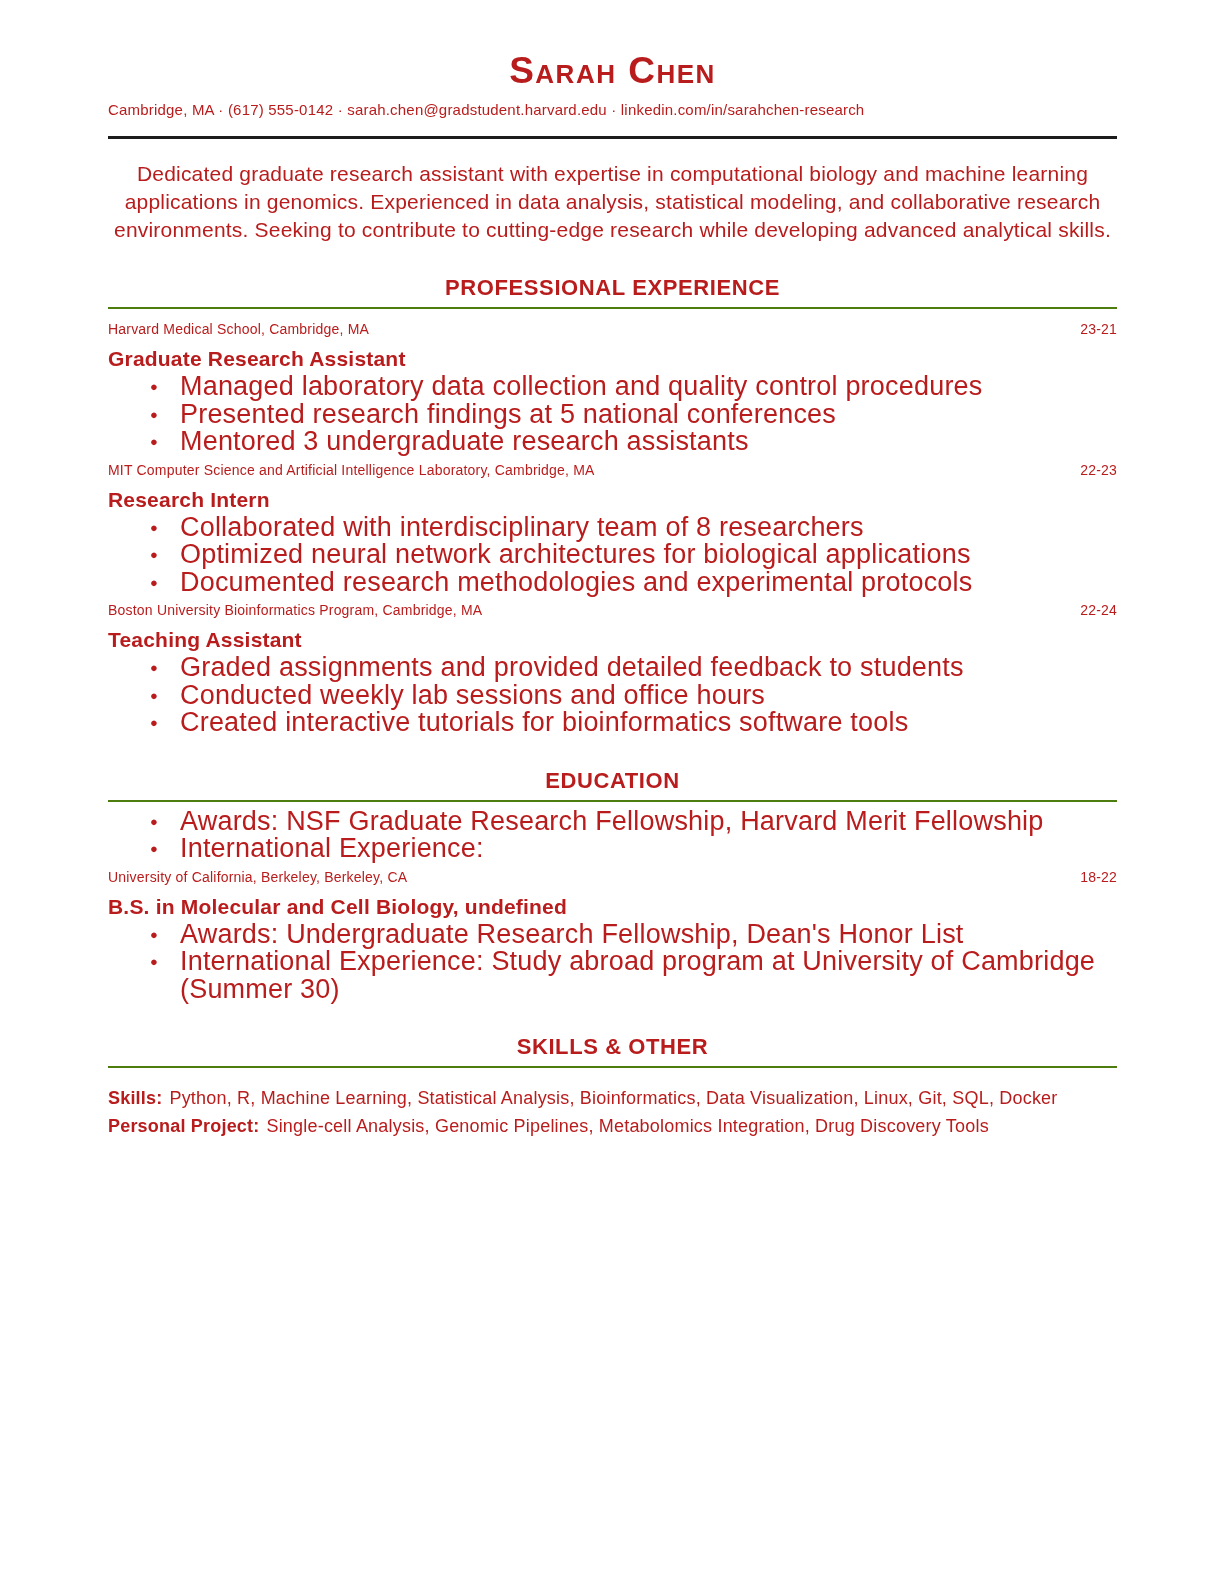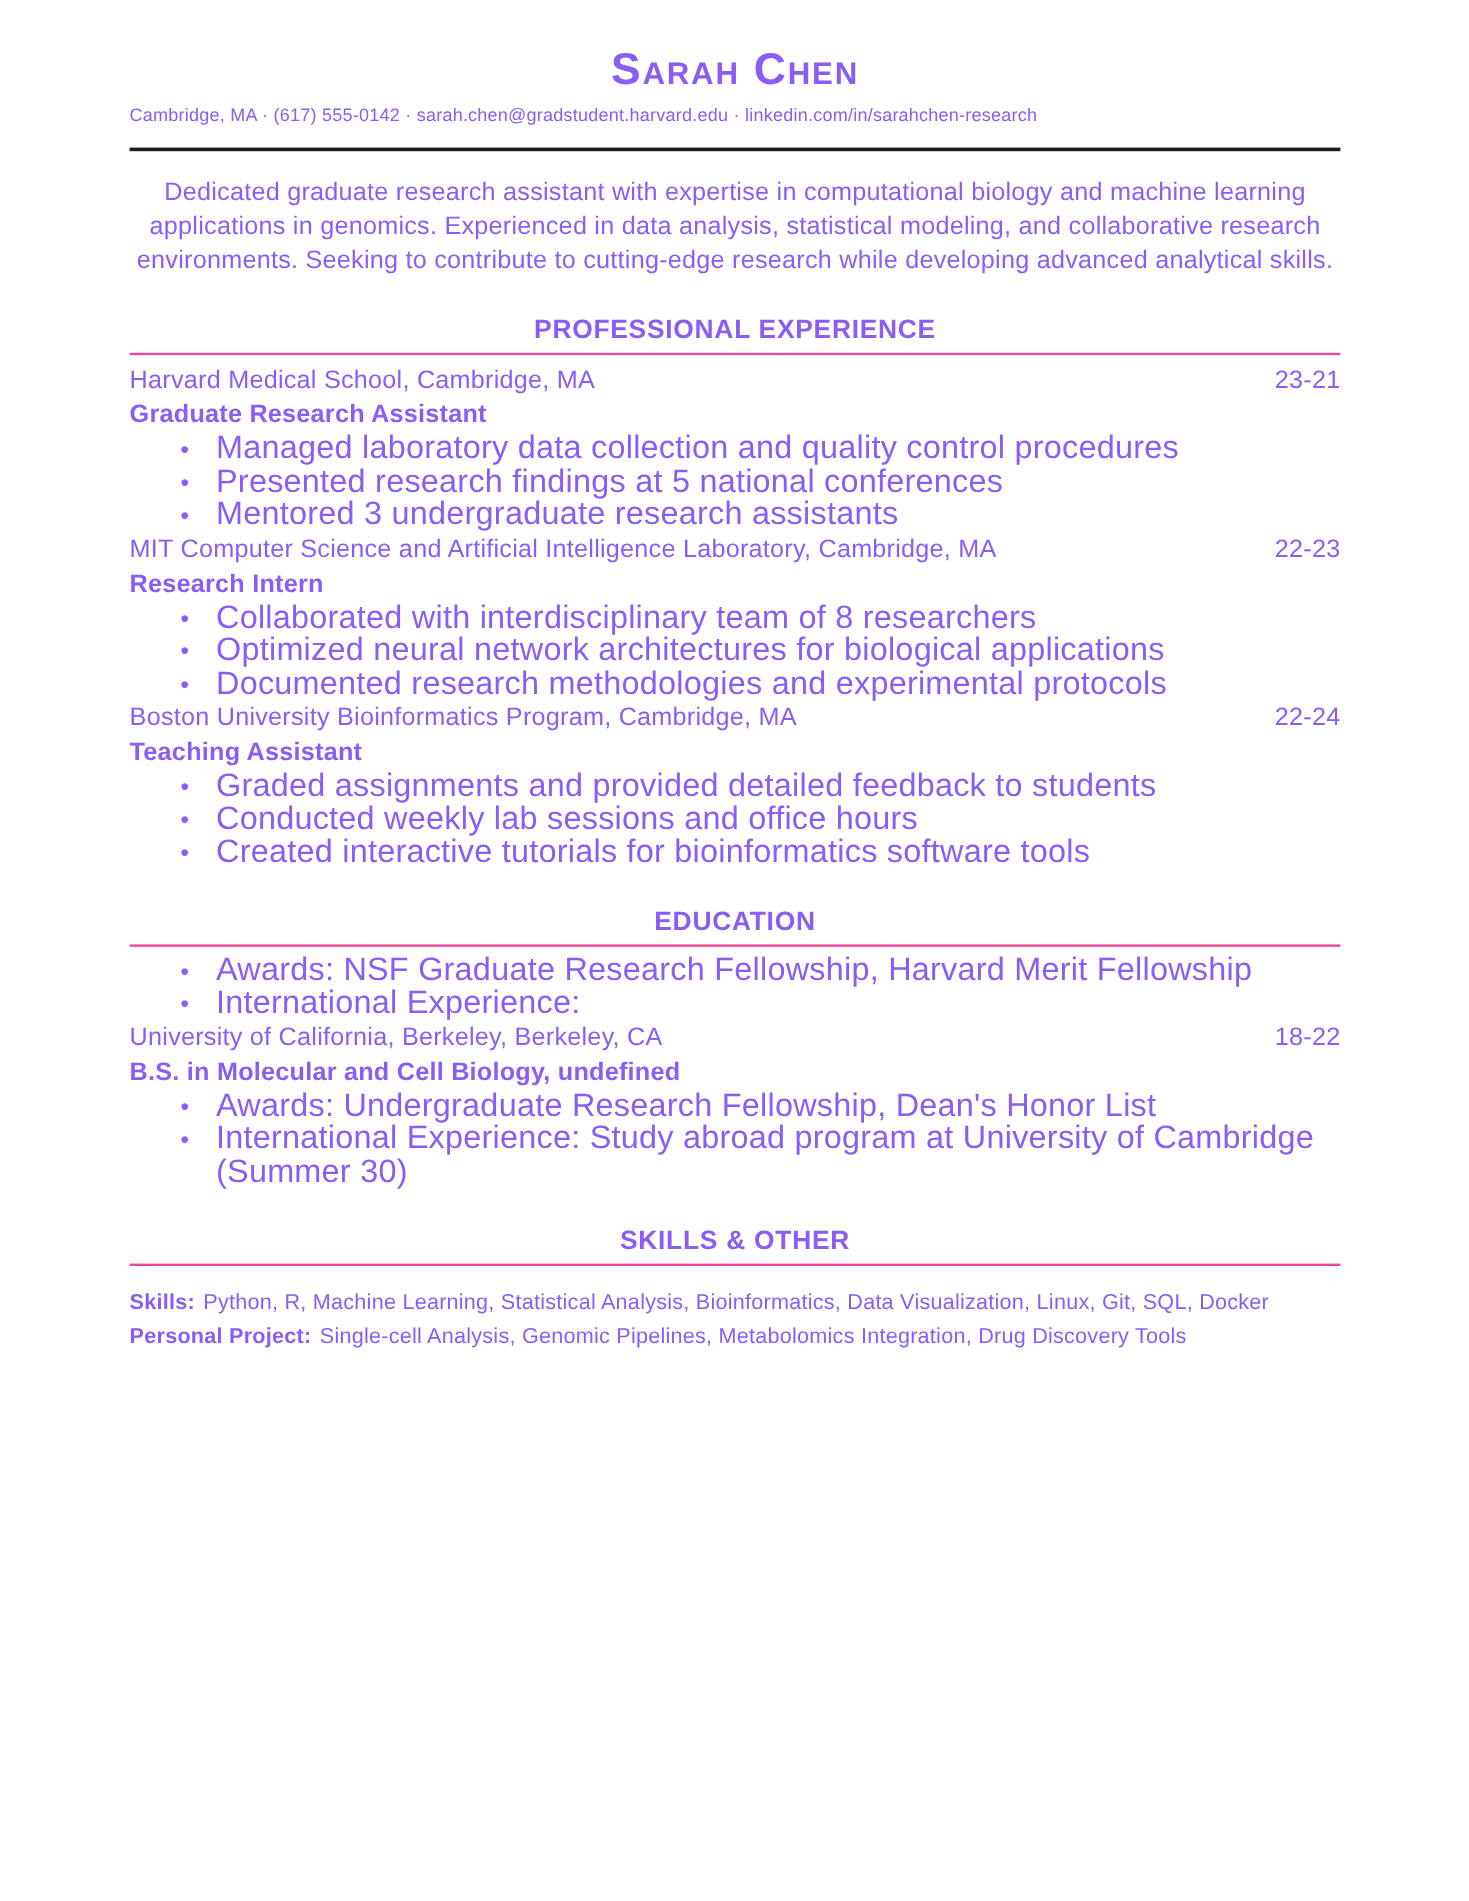--- a/index.html
+++ b/index.html
@@ -1,22 +1,22 @@
 <!DOCTYPE html>
 <html><head>
 <meta charset="utf-8">
 <style>
   * { margin: 0; padding: 0; box-sizing: border-box; }
   html, body { background: #ffffff; }
   .page {
     width: 1224px;
     height: 1288px;
-    margin: 0 auto;
+    margin: 13px auto;
     background: #ffffff;
-    color: #8b5cf6;
+    color: #b91c1c;
     font-family: "Liberation Sans", sans-serif;
     padding: 36px 107px 0 108px;
     overflow: hidden;
   }
   
   .name {
     text-align: center;
     font-size: 37px;
     font-weight: 700;
     font-variant: small-caps;
@@ -44,28 +44,28 @@
   }
   
   .section-heading {
     margin-top: 31px;
     text-align: center;
     font-size: 22px;
     font-weight: 700;
     letter-spacing: 0.6px;
     line-height: 25px;
     padding-bottom: 7px;
-    border-bottom: 2px solid #ec4899;
+    border-bottom: 2px solid #4d7c0f;
   }
   .section-body { padding-top: 6px; }
   .org-row {
     display: flex;
     justify-content: space-between;
     align-items: baseline;
-    font-size: 21px;
+    font-size: 14px;
     letter-spacing: 0.2px;
     line-height: 29px;
   }
   .org { flex: 1 1 auto; }
   .dates { flex: 0 0 auto; padding-left: 20px; }
   .role {
     font-size: 21px;
     font-weight: 700;
     letter-spacing: 0.2px;
     line-height: 29px;

